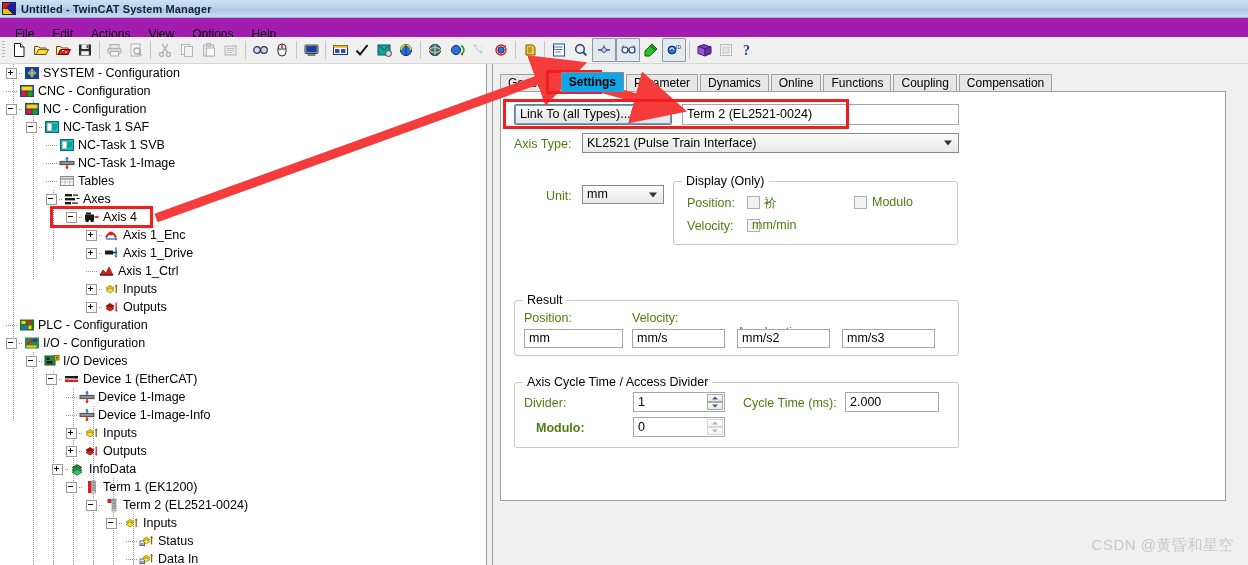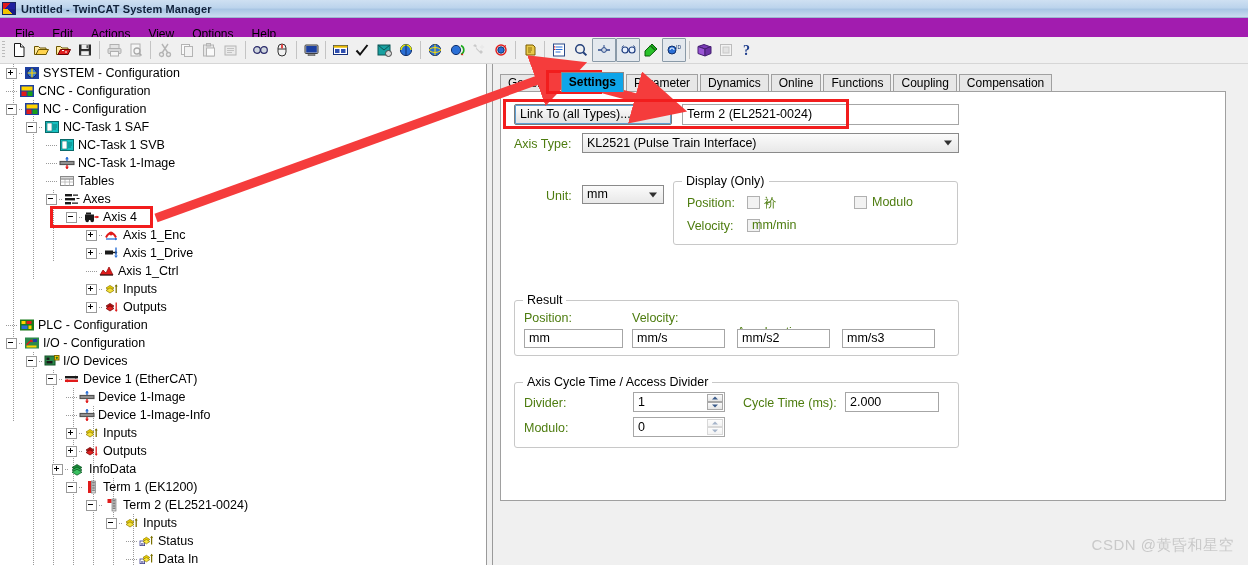--- a/index.html
+++ b/index.html
@@ -759,21 +759,21 @@
           <span>1</span>
           <span class="spin">
             <div class="up"></div>
             <div class="dn"></div>
           </span>
         </div>
 
         <span class="lbl" style="position:absolute;left:228px;top:13px;">Cycle Time (ms):</span>
         <div class="txtbox" style="position:absolute;left:330px;top:9px;width:94px;height:20px;line-height:14px;">2.000</div>
 
-        <span class="lbl" style="position:absolute;left:9px;top:38px;">Modulo:</span>
+        <span class="lbl" style="position:absolute;left:21px;top:38px;font-weight:bold;">Modulo:</span>
         <div class="txtbox" style="position:absolute;left:118px;top:34px;width:92px;height:20px;line-height:14px;">
           <span>0</span>
           <span class="spin" style="opacity:.45;">
             <div class="up"></div>
             <div class="dn"></div>
           </span>
         </div>
       </div>
 
     </div>

